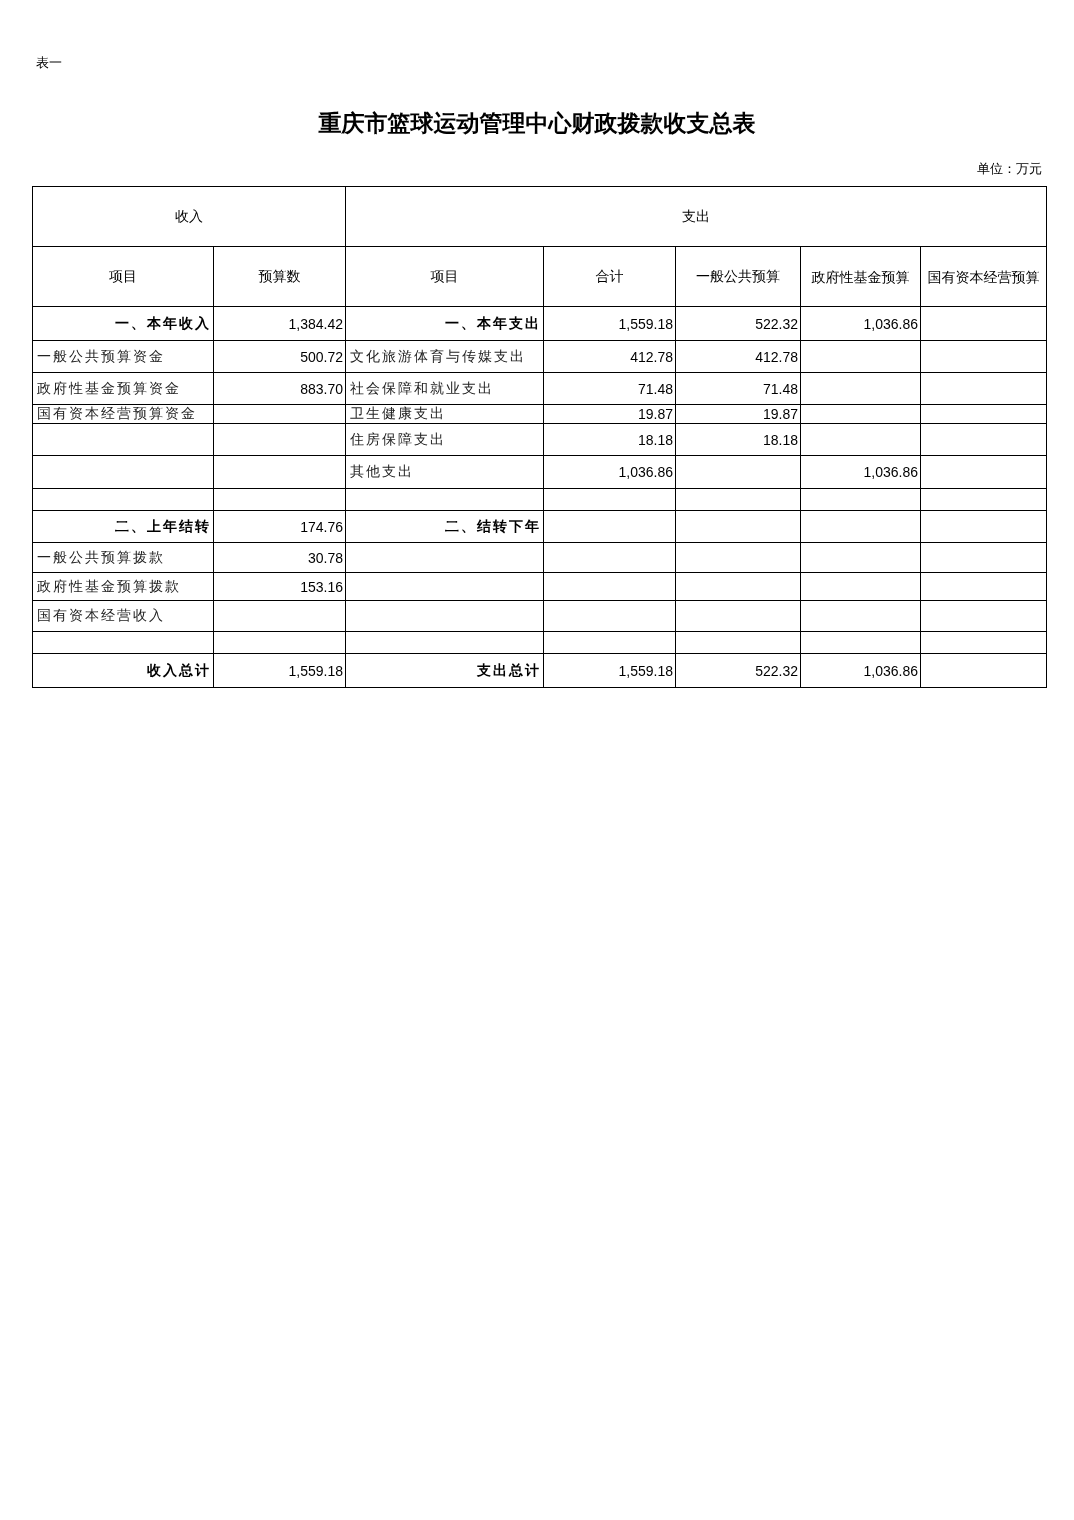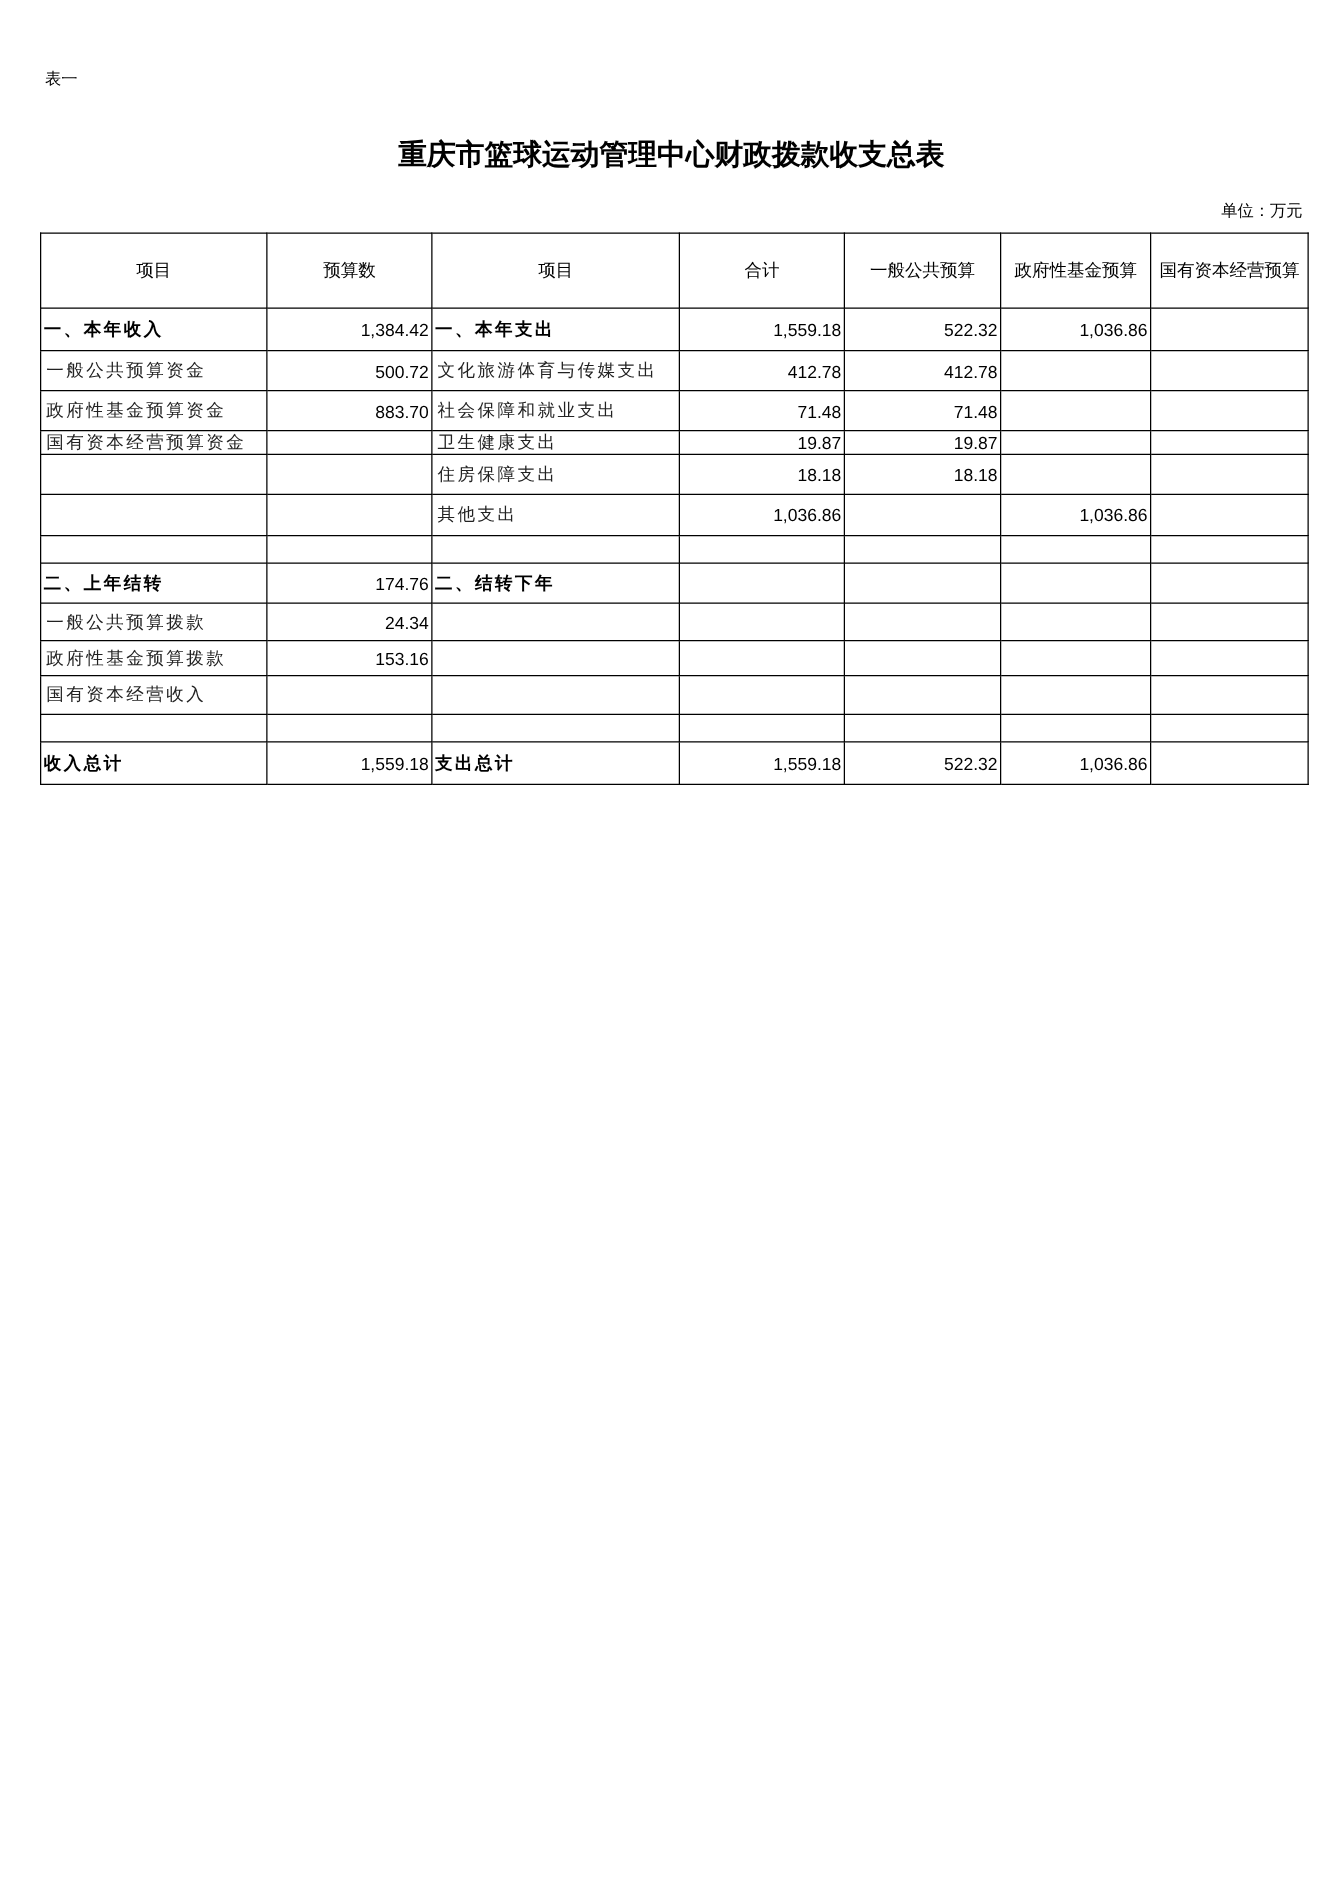--- a/index.html
+++ b/index.html
@@ -6,40 +6,44 @@
   body { width: 1074px; height: 1520px; position: relative; font-family: "DejaVu Sans", sans-serif; color: #000; }
   .table-label { position: absolute; left: 36px; top: 54px; font-family: "DejaVu Serif", serif; font-size: 13px; }
   .doc-title { position: absolute; left: 0; width: 1074px; top: 108px; text-align: center; font-family: "DejaVu Serif", serif; font-weight: bold; font-size: 23px; letter-spacing: 0px; }
   .unit-label { position: absolute; right: 32px; top: 160px; font-family: Liberation Serif, serif; font-size: 13px; }
   table.fin { position: absolute; left: 32px; top: 186px; border-collapse: collapse; table-layout: fixed; width: 1014px; }
   table.fin td { border: 1.5px solid #000; padding: 0 2px; font-size: 14px; overflow: hidden; white-space: nowrap; }
   .hdr { text-align: center; font-size: 18px; }
   .hdr2 { text-align: center; font-size: 18px; line-height: 22px; white-space: normal !important; }
   .num { text-align: right; font-family: "Liberation Sans", sans-serif; font-size: 15px; }
   .lbl { text-align: left; font-family: "DejaVu Serif", serif; font-size: 14.5px; letter-spacing: 2px; color: #222; padding-left: 4px !important; }
-  .sec { text-align: left; font-family: "DejaVu Serif", serif; font-weight: bold; font-size: 15px; letter-spacing: 2px; }
+  .sec { text-align: right; font-family: "DejaVu Serif", serif; font-weight: bold; font-size: 15px; letter-spacing: 2px; }
 </style>
 </head>
 <body>
 
 <div class="table-label">表一</div>
 <div class="doc-title">重庆市篮球运动管理中心财政拨款收支总表</div>
 <div class="unit-label">单位：万元</div>
 
 <table class="fin">
   <colgroup>
     <col style="width:181px">
       <col style="width:132px">
       <col style="width:198px">
       <col style="width:132px">
       <col style="width:125px">
       <col style="width:120px">
       <col style="width:126px">
   </colgroup>
   <tbody>
+      <tr style="height:60px">
+    <td class="hdr" colspan="2">收入</td>
+    <td class="hdr" colspan="5">支出</td>
+  </tr>
   <tr style="height:60px">
     <td class="hdr">项目</td>
     <td class="hdr">预算数</td>
     <td class="hdr">项目</td>
     <td class="hdr">合计</td>
     <td class="hdr">一般公共预算</td>
     <td class="hdr2">政府性基金预算</td>
     <td class="hdr2">国有资本经营预算</td>
   </tr>
   </tbody>
@@ -111,21 +115,21 @@
         <td class="sec">二、上年结转</td>
         <td class="num">174.76</td>
         <td class="sec">二、结转下年</td>
         <td class="num"></td>
         <td class="num"></td>
         <td class="num"></td>
         <td class="num"></td>
       </tr>
       <tr style="height: 30px;">
         <td class="lbl">一般公共预算拨款</td>
-        <td class="num">24.34</td>
+        <td class="num">30.78</td>
         <td class="lbl"></td>
         <td class="num"></td>
         <td class="num"></td>
         <td class="num"></td>
         <td class="num"></td>
       </tr>
       <tr style="height: 28px;">
         <td class="lbl">政府性基金预算拨款</td>
         <td class="num">153.16</td>
         <td class="lbl"></td>

